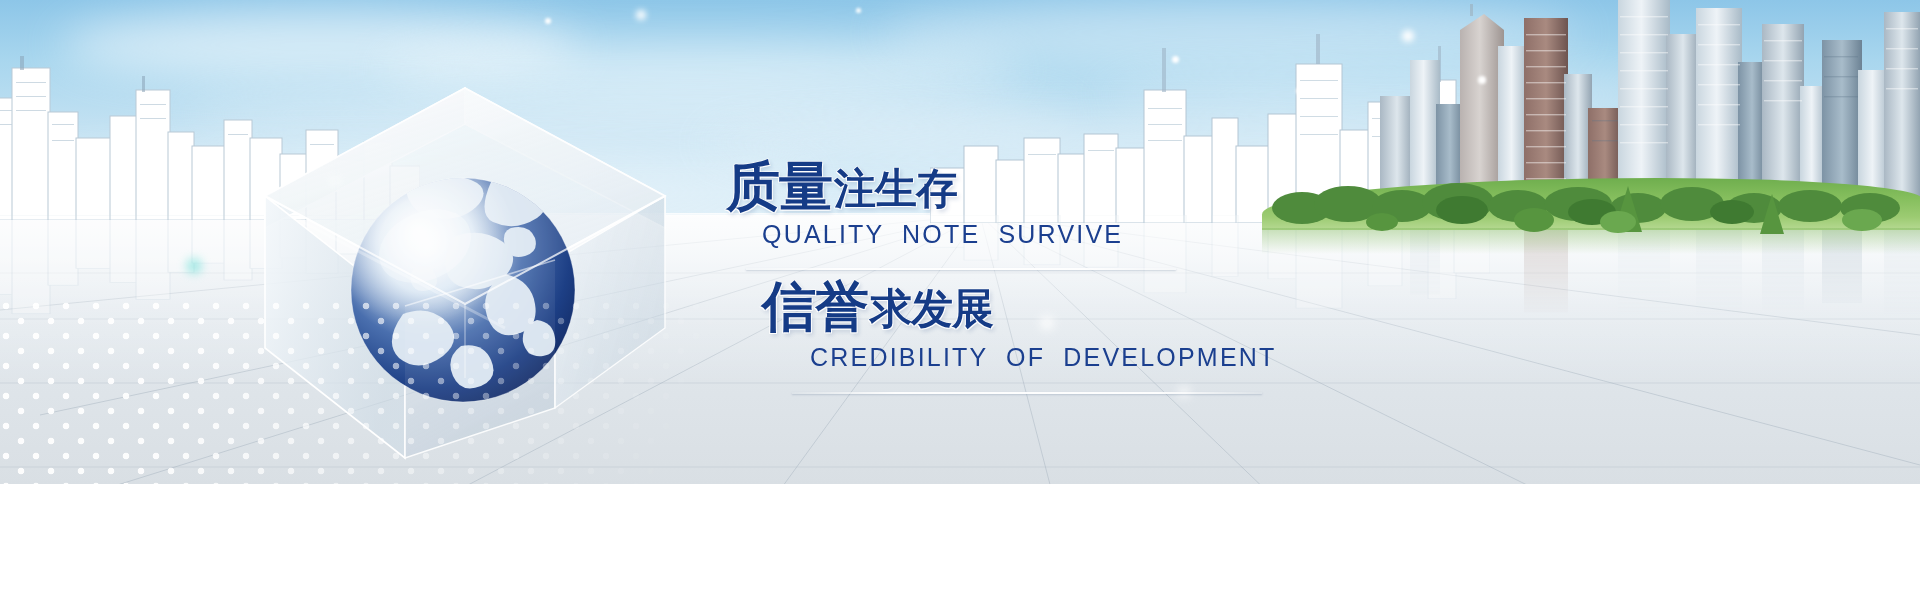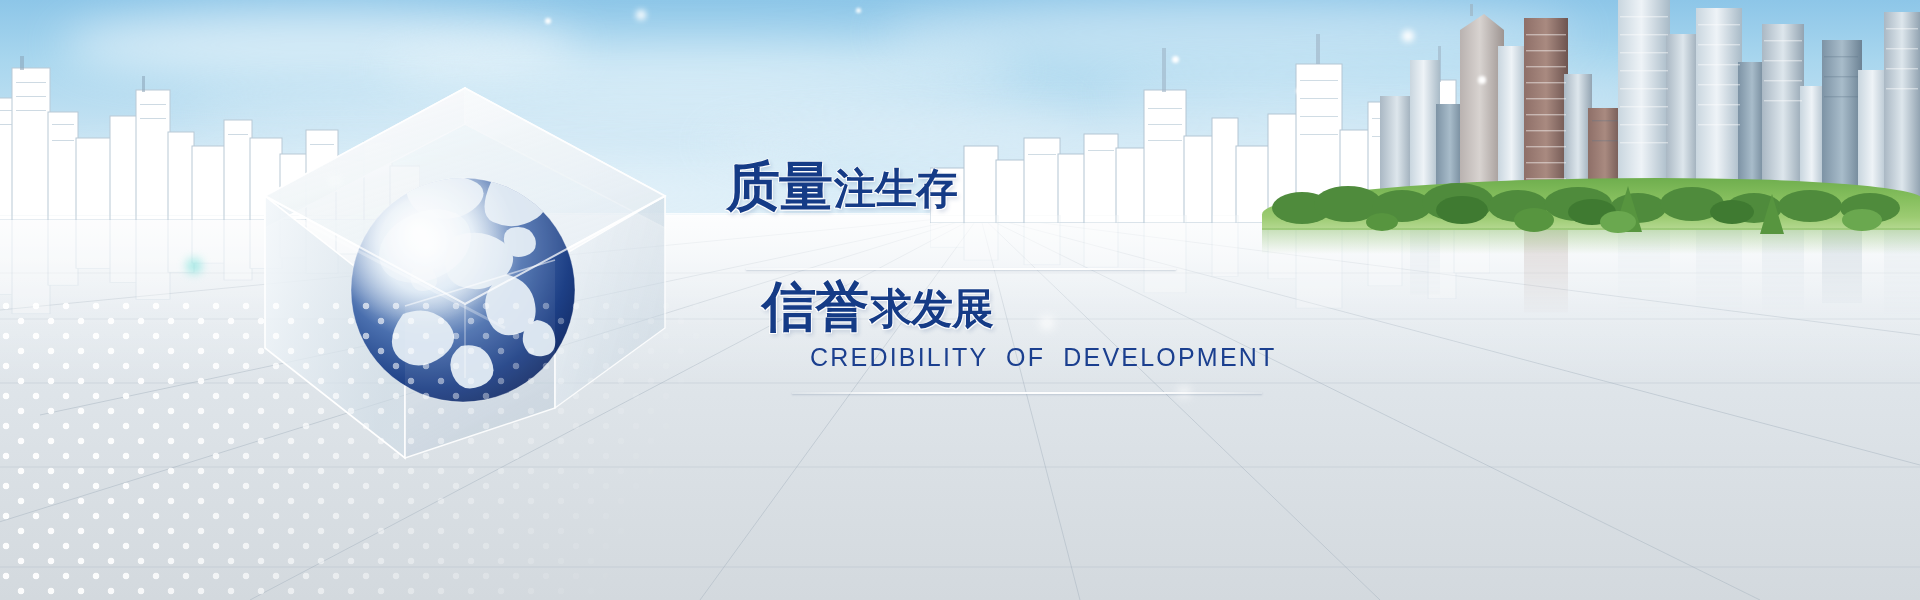--- a/index.html
+++ b/index.html
@@ -1,19 +1,19 @@
 <!DOCTYPE html>
 <html><head>
 <meta charset="utf-8">
 <style>
   * { margin:0; padding:0; box-sizing:border-box; }
   html,body { width:1920px; height:600px; overflow:hidden; background:#fff; }
   body { font-family:"Liberation Sans", sans-serif; }
 
-  .banner { position:relative; width:1920px; height:600px; overflow:hidden; }
+  .banner { position:relative; width:1920px; height:484px; overflow:hidden; }
 
   
   .sky {
     position:absolute; left:0; top:0; width:1920px; height:330px;
     background:
       linear-gradient(180deg,#8dc6e8 0%, #a8d6ee 18%, #c2e1f2 38%, #d8ecf7 58%, #e9f3f9 78%, #f2f7fa 100%);
   }
   .cloudband { position:absolute; border-radius:50%; background:#ffffff; filter:blur(22px); }
   .c1 { left:60px;  top:10px;  width:520px; height:70px;  opacity:.55; }
   .c2 { left:380px; top:40px;  width:640px; height:58px;  opacity:.45; }
@@ -522,20 +522,21 @@
   <div class="glowdot" style="left:1040px; top:316px; width:14px; height:14px; background:#ffffff; opacity:.8;"></div>
   <div class="glowdot" style="left:1178px; top:386px; width:12px; height:12px; background:#ffffff; opacity:.7;"></div>
   <div class="glowdot" style="left:330px;  top:176px; width:10px; height:10px; background:#ffffff; opacity:.6;"></div>
 
   <div class="copy">
 
     <div class="blk1">
       <div class="cn-line">
         <span class="cn-big">质量</span><span class="cn-small">注生存</span>
       </div>
+      <div class="en-line">QUALITY  NOTE  SURVIVE</div>
       <div class="divider"></div>
     </div>
 
     <div class="blk2">
       <div class="cn-line">
         <span class="cn-big">信誉</span><span class="cn-small">求发展</span>
       </div>
       <div class="en-line">CREDIBILITY  OF  DEVELOPMENT</div>
       <div class="divider"></div>
     </div>

